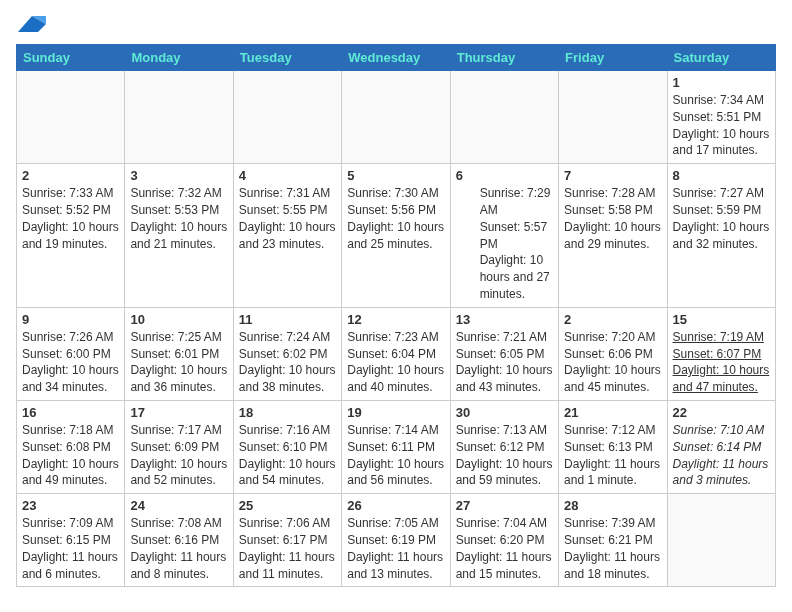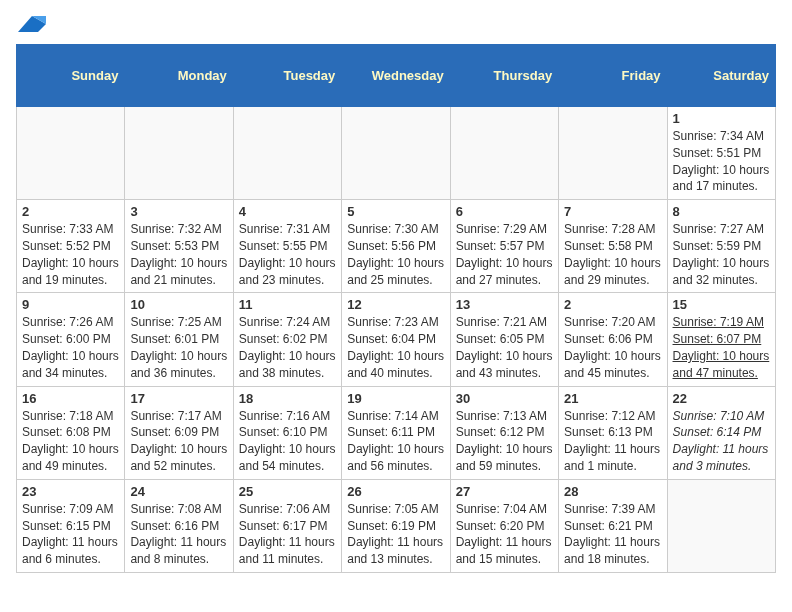--- a/index.html
+++ b/index.html
@@ -40,25 +40,25 @@
       font-size: 14px;
       color: #555;
     }
     .calendar {
       width: 100%;
       border-collapse: collapse;
       border: 1px solid #ccc;
     }
     .calendar th {
       background: #2a6cb8;
-      color: #fef9c3;
+      color: #5eead4;
       font-size: 13px;
       font-weight: bold;
-      padding: 23px 6px;
-      text-align: right;
+      padding: 5px 6px;
+      text-align: left;
       border: 1px solid #2a6cb8;
     }
     .calendar td {
       border: 1px solid #ccc;
       vertical-align: top;
       padding: 4px 5px;
       font-size: 10.5px;
       color: #333;
       width: calc(100% / 7);
       min-height: 80px;
@@ -147,21 +147,21 @@
 Daylight: 10 hours and 23 minutes.</div>
         </td>
         <td>
           <span class="day-num">5</span>
           <div class="day-info" style="white-space: pre-line;">Sunrise: 7:30 AM
 Sunset: 5:56 PM
 Daylight: 10 hours and 25 minutes.</div>
         </td>
         <td>
           <span class="day-num">6</span>
-          <div class="day-info" style="white-space: pre-line;">Sunrise: 7:29 AM
+          <div class="day-info" style="white-space: pre-line; margin-left: 24px;">Sunrise: 7:29 AM
 Sunset: 5:57 PM
 Daylight: 10 hours and 27 minutes.</div>
         </td>
         <td>
           <span class="day-num">7</span>
           <div class="day-info" style="white-space: pre-line;">Sunrise: 7:28 AM
 Sunset: 5:58 PM
 Daylight: 10 hours and 29 minutes.</div>
         </td>
         <td>

